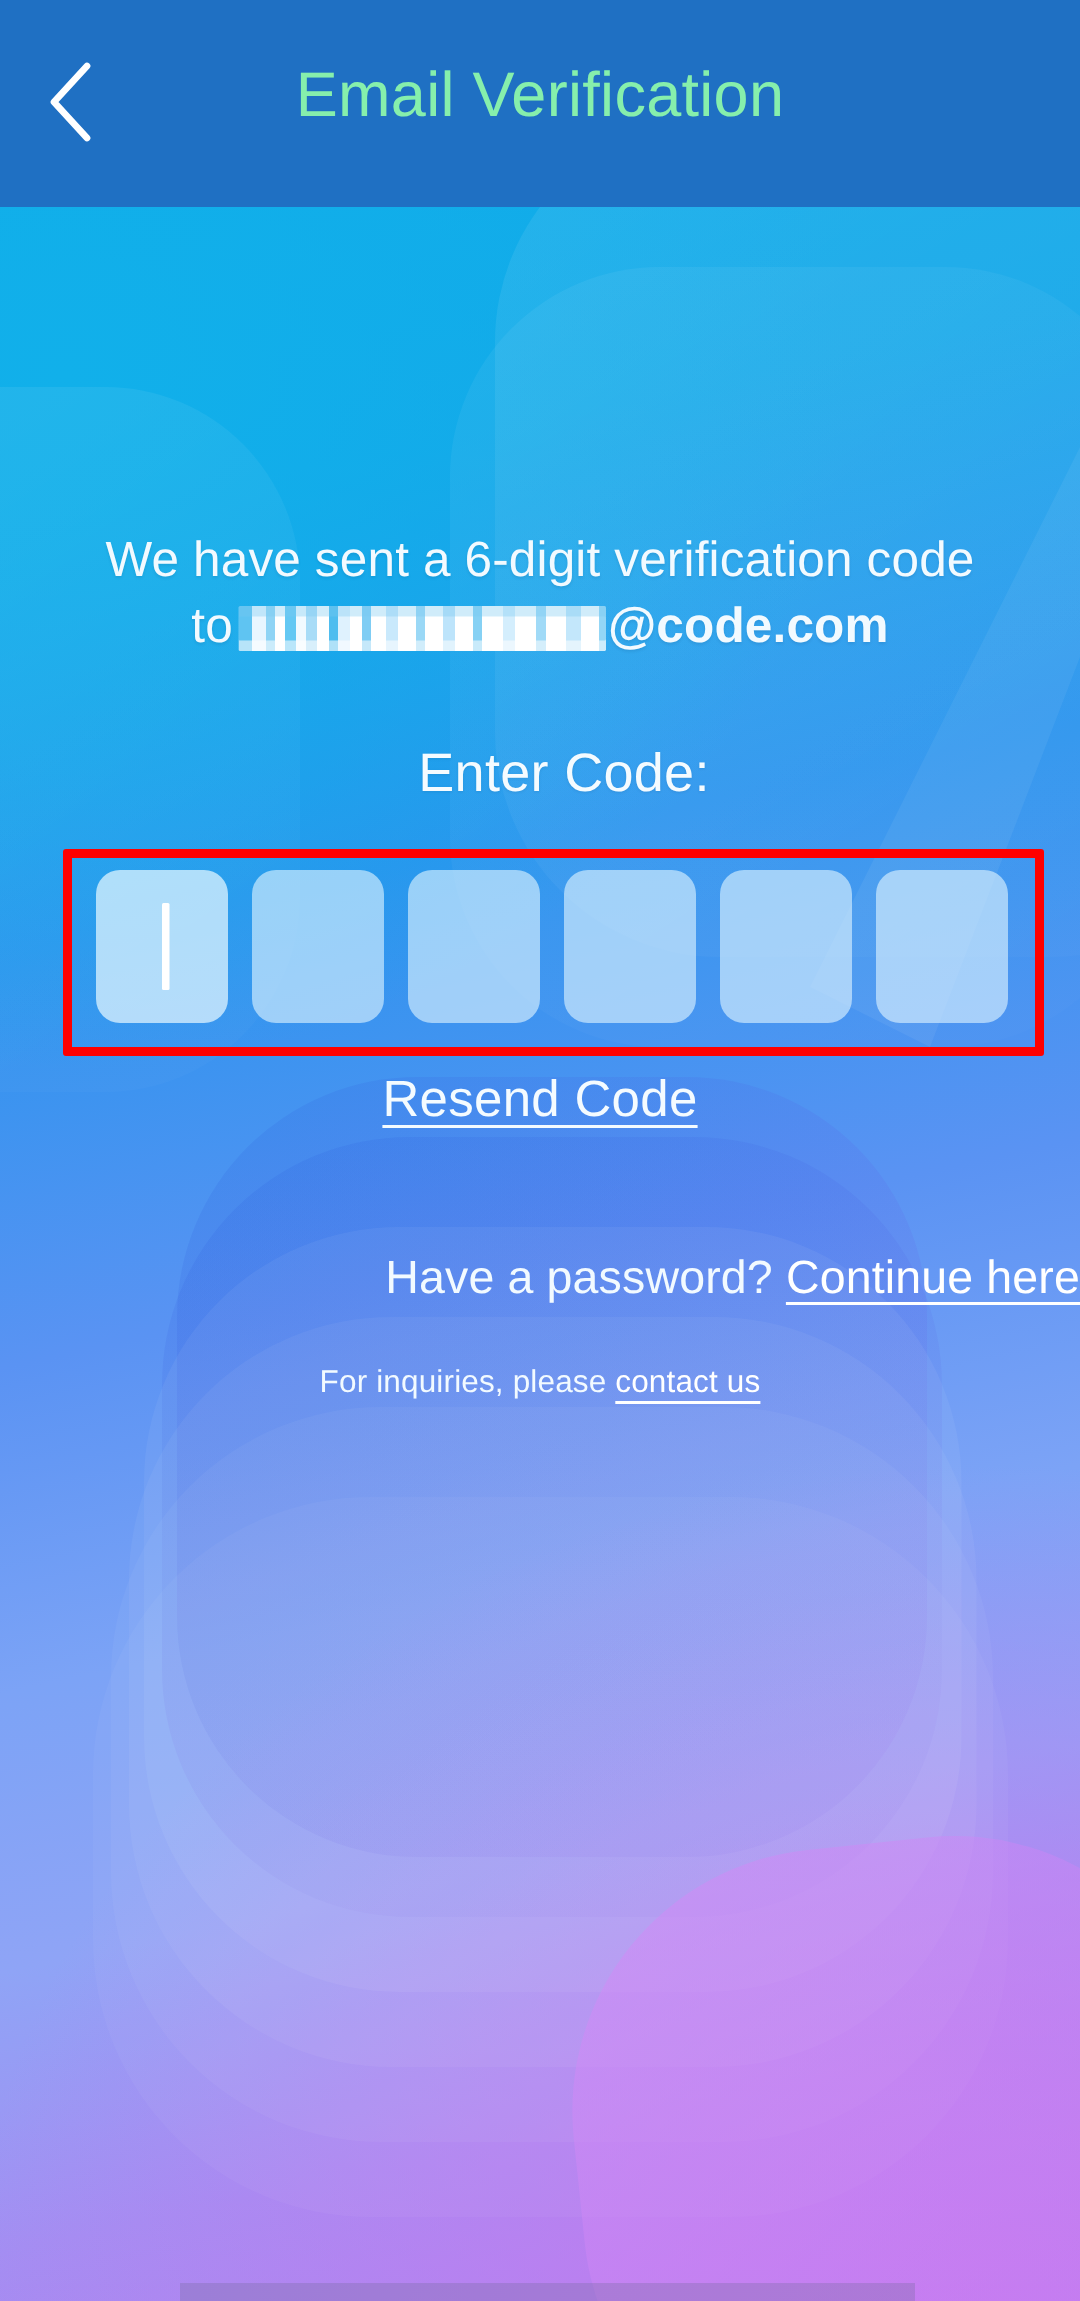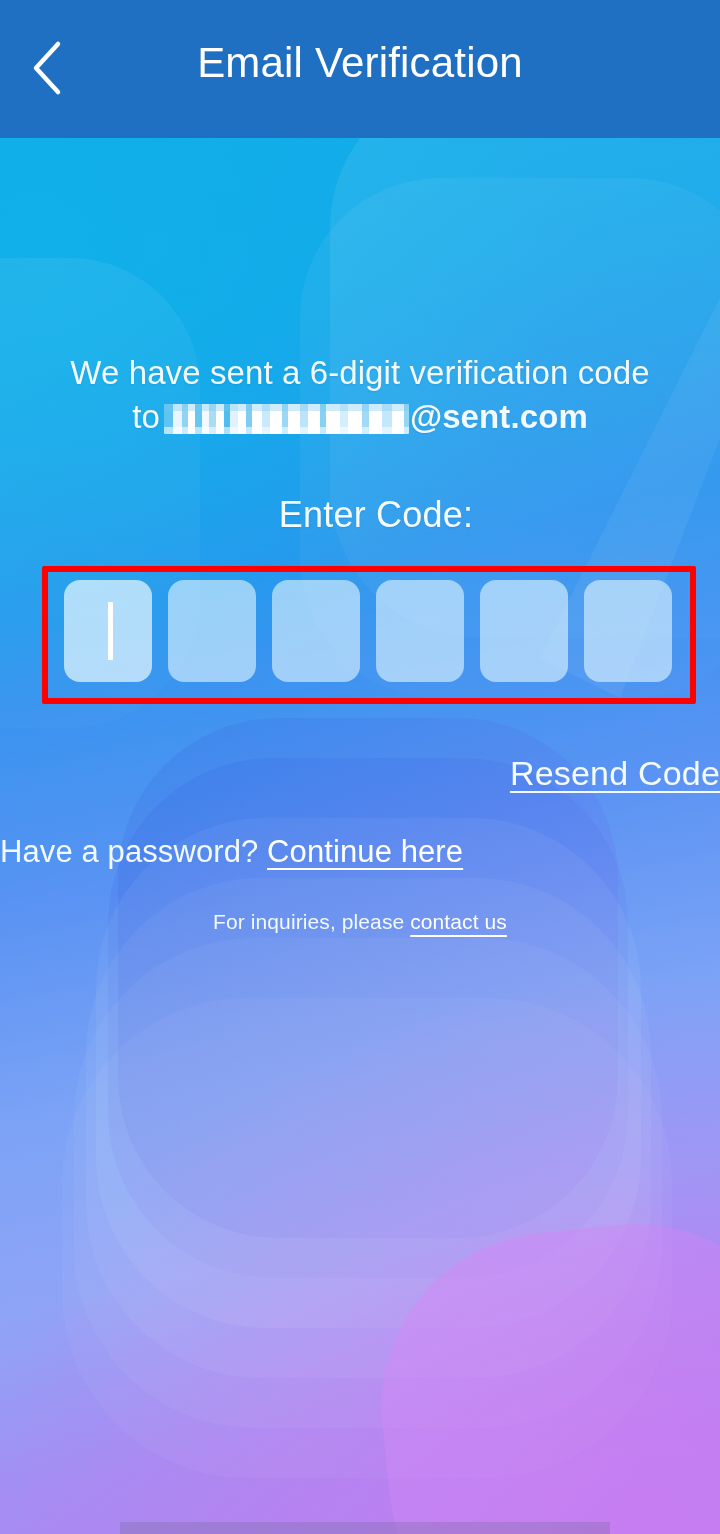--- a/index.html
+++ b/index.html
@@ -40,21 +40,21 @@
   .back-btn svg { display: block; }
   .header-title {
     position: absolute;
     left: 0;
     top: 0;
     width: 720px;
     height: 97px;
     display: flex;
     align-items: center;
     justify-content: center;
-    color: #ffffff;
+    color: #86efac;
     font-size: 42px;
     font-weight: 400;
     letter-spacing: 0.2px;
     padding-top: 28px;
   }
 
   
   .bg {
     position: absolute;
     top: 138px;
@@ -192,38 +192,37 @@
     justify-content: center;
     color: #ffffff;
     font-size: 40px;
   }
 
   .resend {
     position: absolute;
     top: 572px;
     left: 0;
     width: 720px;
-    text-align: right;
-    margin-top: 40px;
+    text-align: center;
   }
   .resend a {
     color: #f4fbff;
     font-size: 34px;
     text-decoration: underline;
     text-underline-offset: 6px;
     text-decoration-thickness: 2px;
     letter-spacing: 0.2px;
   }
 
   .have-pw {
     position: absolute;
     top: 692px;
     left: 0;
     width: 720px;
-    text-align: left;
+    text-align: right;
     color: #f2faff;
     font-size: 31px;
     letter-spacing: 0.1px;
   }
   .inquiries {
     position: absolute;
     top: 768px;
     left: 0;
     width: 720px;
     text-align: center;
@@ -312,21 +311,21 @@
       </span>
     </div>
     <div class="header-title">Email Verification</div>
   </div>
 
   <div class="content">
 
     <div class="sent-msg">
       <span>We have sent a 6-digit verification code</span>
       <span class="line2">
-        <span>to</span><span class="redacted"></span><span class="bold-domain">@sent.com</span>
+        <span>to</span><span class="redacted"></span><span class="bold-domain">@code.com</span>
       </span>
     </div>
 
     <div class="enter-code">Enter Code:</div>
 
     <div class="code-row">
       <div class="code-box focused">
         <div class="caret"></div>
         <div class="digit"></div>
       </div>

